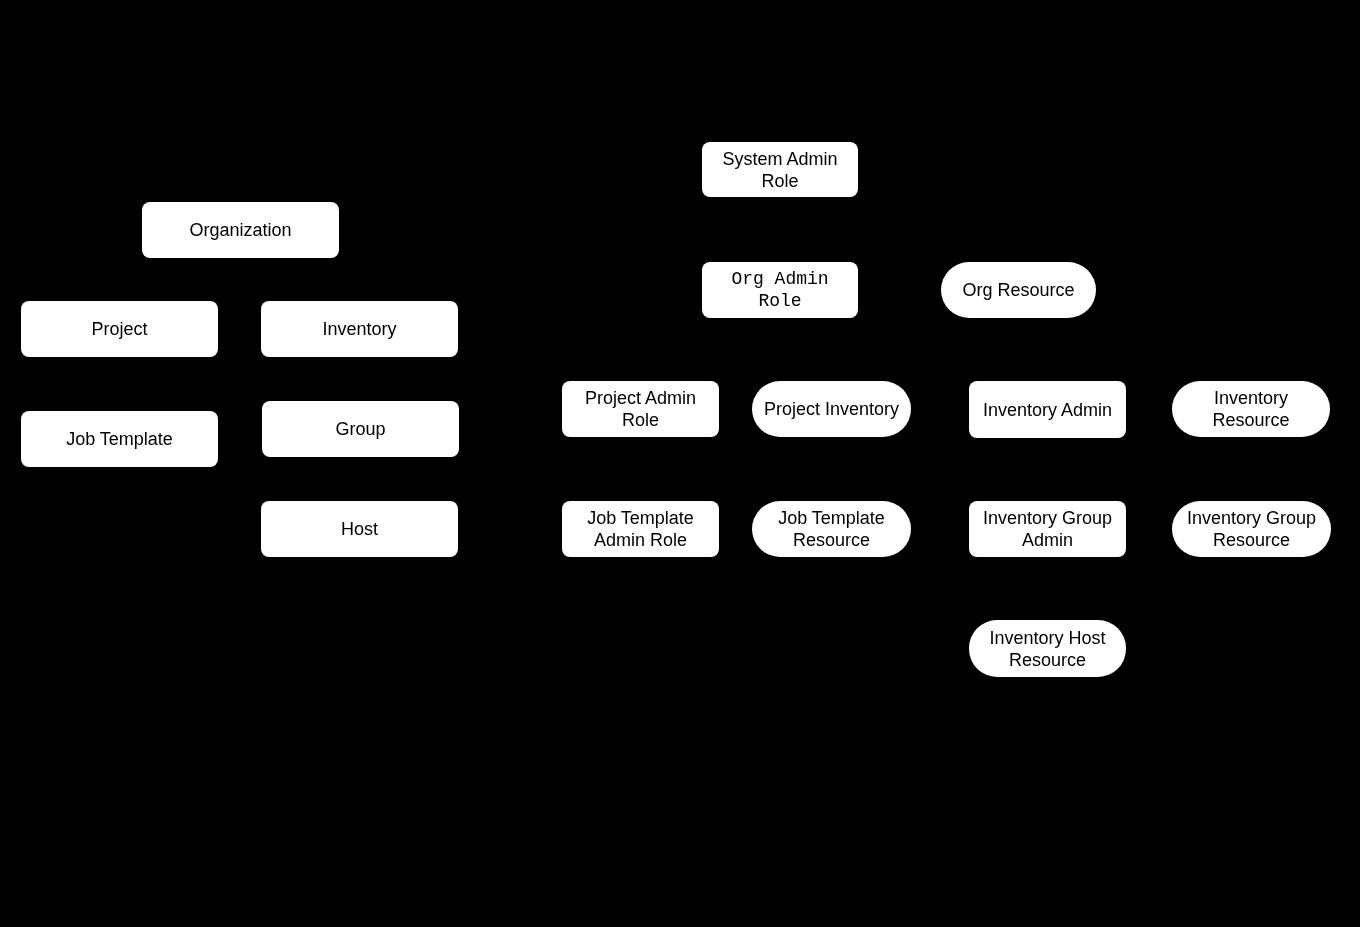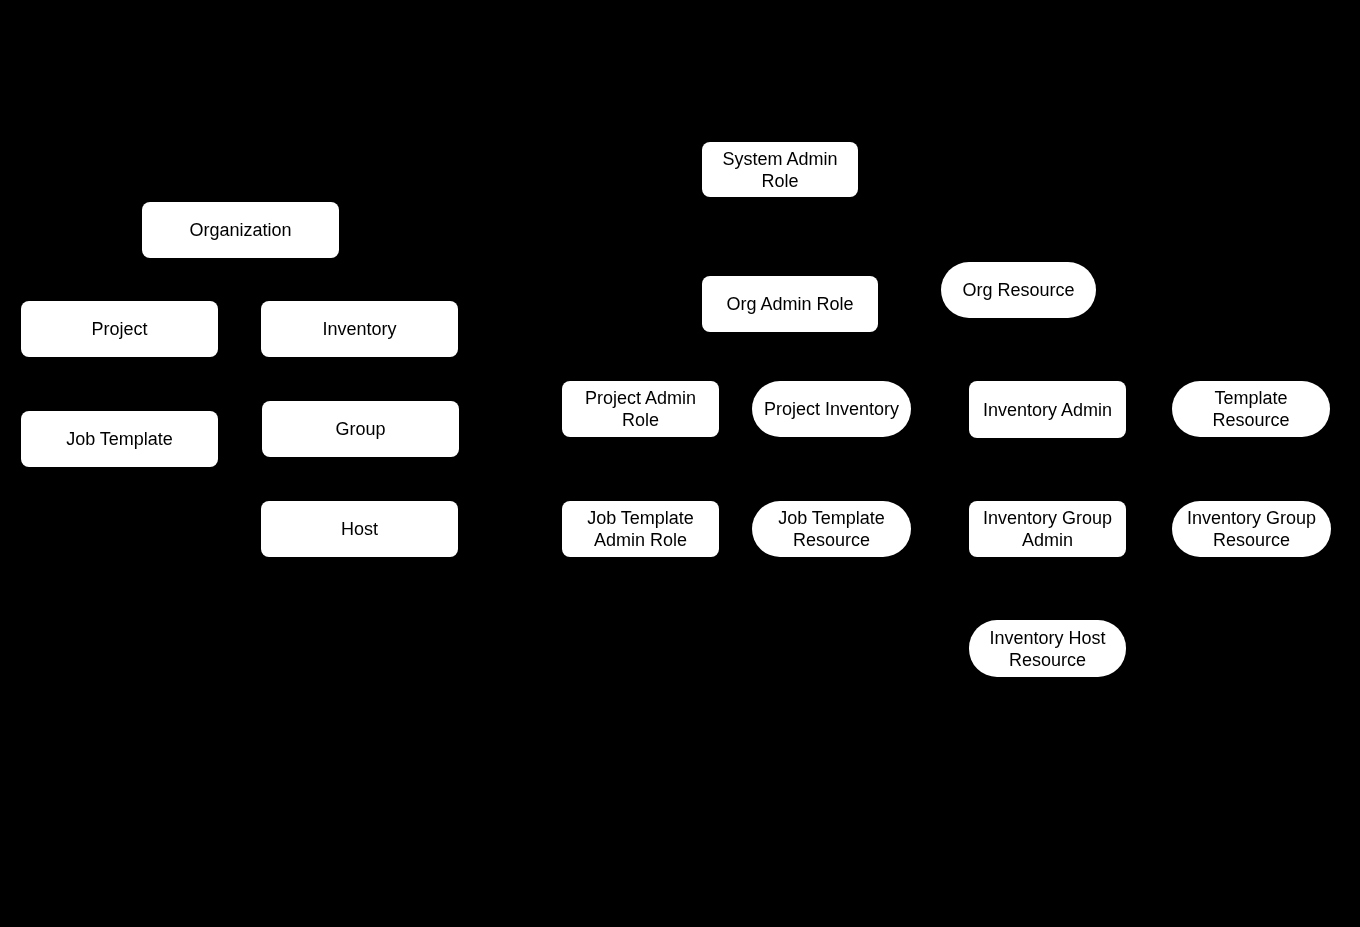--- a/index.html
+++ b/index.html
@@ -48,31 +48,31 @@
   <div class="node rect" style="left:261px; top:301px; width:197px; height:56px;">Inventory</div>
 
   <div class="node rect" style="left:21px; top:401px; width:197px; height:56px;margin-top:10px;">Job Template</div>
 
   <div class="node rect" style="left:262px; top:401px; width:197px; height:56px;">Group</div>
 
   <div class="node rect" style="left:261px; top:501px; width:197px; height:56px;">Host</div>
 
   <div class="node rect" style="left:702px; top:142px; width:156px; height:55px;">System Admin Role</div>
 
-  <div class="node rect" style="left:702px; top:276px; width:176px; height:56px;">Org Admin Role</div>
+  <div class="node rect" style="left:702px; top:262px; width:156px; height:56px;font-family:Liberation Mono, monospace;">Org Admin Role</div>
 
   <div class="node pill" style="left:941px; top:262px; width:155px; height:56px;">Org Resource</div>
 
   <div class="node rect" style="left:562px; top:381px; width:157px; height:56px;">Project Admin Role</div>
 
   <div class="node pill" style="left:752px; top:381px; width:159px; height:56px;">Project Inventory</div>
 
   <div class="node rect" style="left:969px; top:381px; width:157px; height:57px;">Inventory Admin</div>
 
-  <div class="node pill" style="left:1172px; top:381px; width:158px; height:56px;">Template Resource</div>
+  <div class="node pill" style="left:1172px; top:381px; width:158px; height:56px;">Inventory Resource</div>
 
   <div class="node rect" style="left:562px; top:501px; width:157px; height:56px;">Job Template Admin Role</div>
 
   <div class="node pill" style="left:752px; top:501px; width:159px; height:56px;">Job Template Resource</div>
 
   <div class="node rect" style="left:969px; top:501px; width:157px; height:56px;">Inventory Group Admin</div>
 
   <div class="node pill" style="left:1172px; top:501px; width:159px; height:56px;">Inventory Group Resource</div>
 
   <div class="node pill" style="left:969px; top:620px; width:157px; height:57px;">Inventory Host Resource</div>

